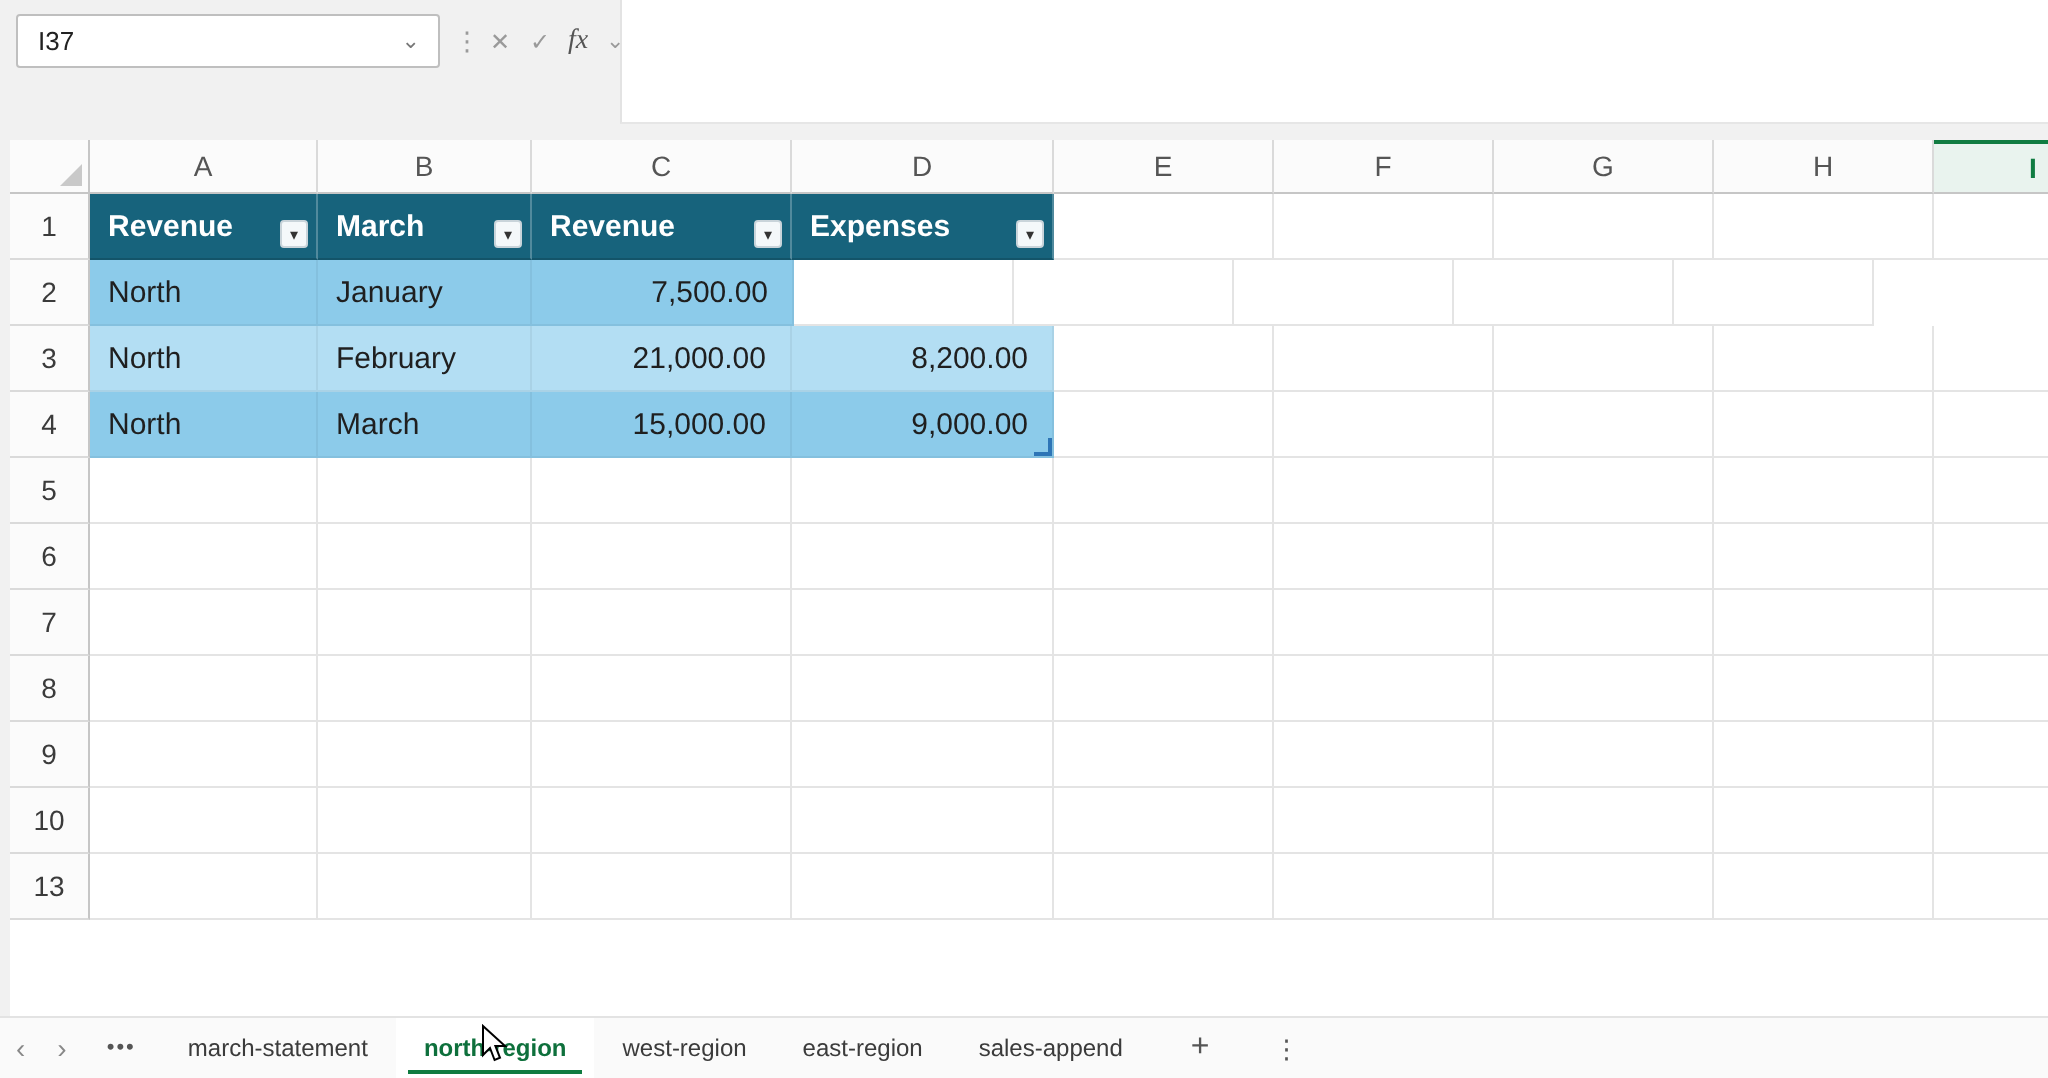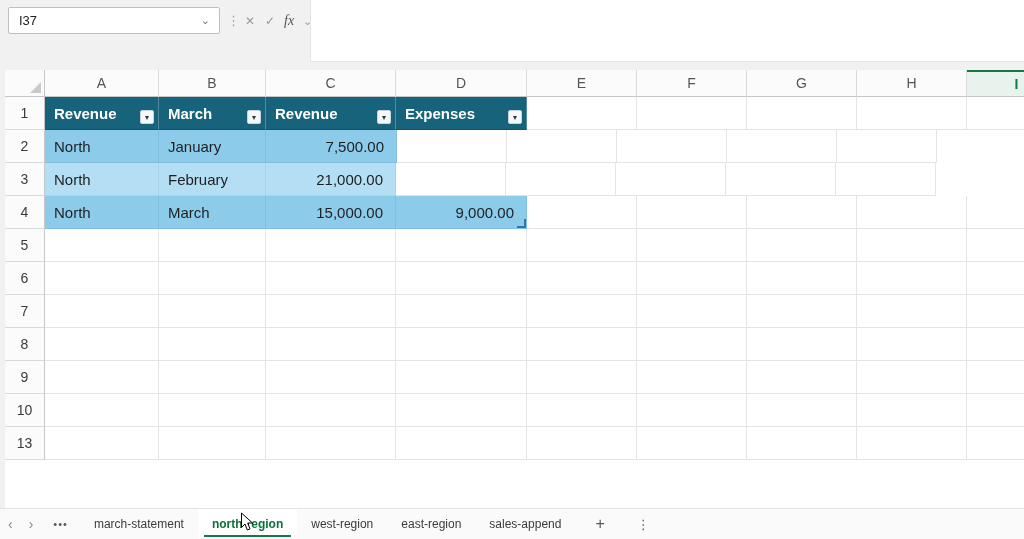--- a/index.html
+++ b/index.html
@@ -191,20 +191,21 @@
           <div class="cell" style="width: 110px;"></div>
           <div class="cell" style="width: 110px;"></div>
           <div class="cell" style="width: 110px;"></div>
           <div class="cell" style="width: 100px;"></div>
         </div>
         <div class="grow">
           <div class="rowhdr">3</div>
           <div class="cell band-b" style="width: 114px;">North</div>
           <div class="cell band-b" style="width: 107px;">February</div>
           <div class="cell band-b num" style="width: 130px;">21,000.00</div>
+          <div class="cell band-b num" style="width: 131px;">8,200.00</div>
           <div class="cell" style="width: 110px;"></div>
           <div class="cell" style="width: 110px;"></div>
           <div class="cell" style="width: 110px;"></div>
           <div class="cell" style="width: 110px;"></div>
           <div class="cell" style="width: 100px;"></div>
         </div>
         <div class="grow">
           <div class="rowhdr">4</div>
           <div class="cell band-a" style="width: 114px;">North</div>
           <div class="cell band-a" style="width: 107px;">March</div>

